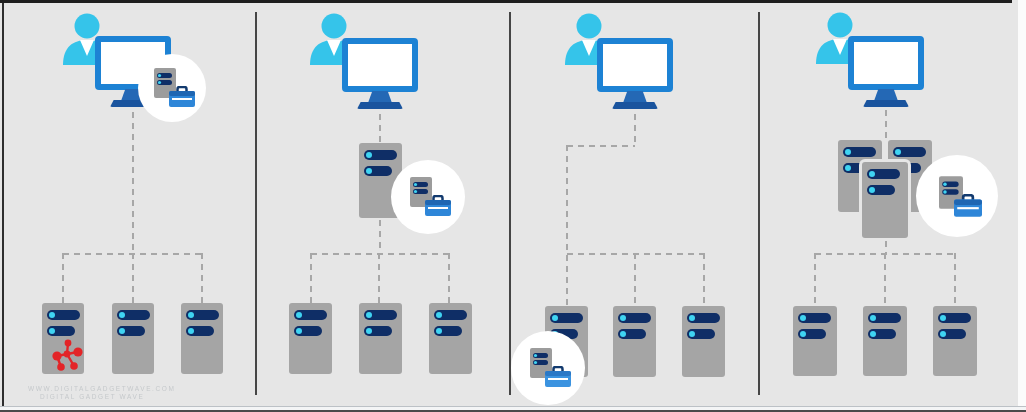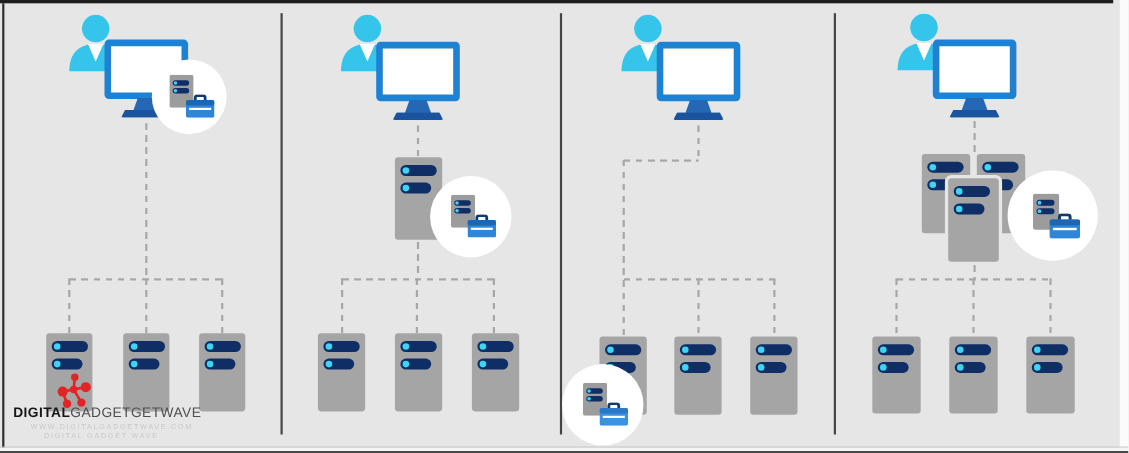--- a/index.html
+++ b/index.html
@@ -345,17 +345,16 @@
       <path d="M7 18 L11 29"></path>
         <path d="M17 16 L24 28"></path>
     </g>
     <circle cx="18" cy="5" r="3.4" fill="#e32427"></circle>
     <circle cx="7" cy="18" r="4.6" fill="#e32427"></circle>
     <circle cx="17" cy="16" r="3.4" fill="#e32427"></circle>
     <circle cx="28" cy="14" r="4.6" fill="#e32427"></circle>
     <circle cx="11" cy="29" r="3.8" fill="#e32427"></circle>
     <circle cx="24" cy="28" r="3.8" fill="#e32427"></circle>
   </svg>
-  <div class="wm-text"><span class="wm-bold">DIGITAL</span><span class="wm-rest">GADGETGETWAVE</span></div>
   <div class="wm-faint l1">WWW.DIGITALGADGETWAVE.COM</div>
   <div class="wm-faint l2">DIGITAL GADGET WAVE</div>
 
 </div>
 
 </body></html>

